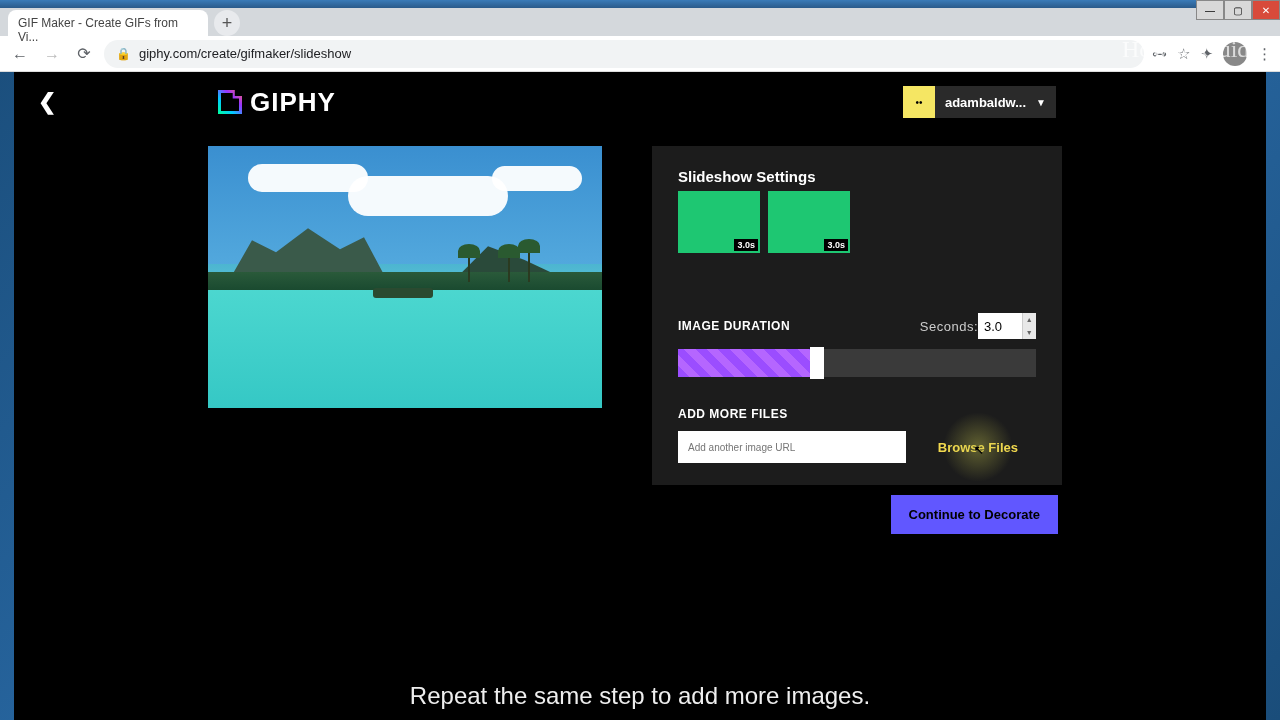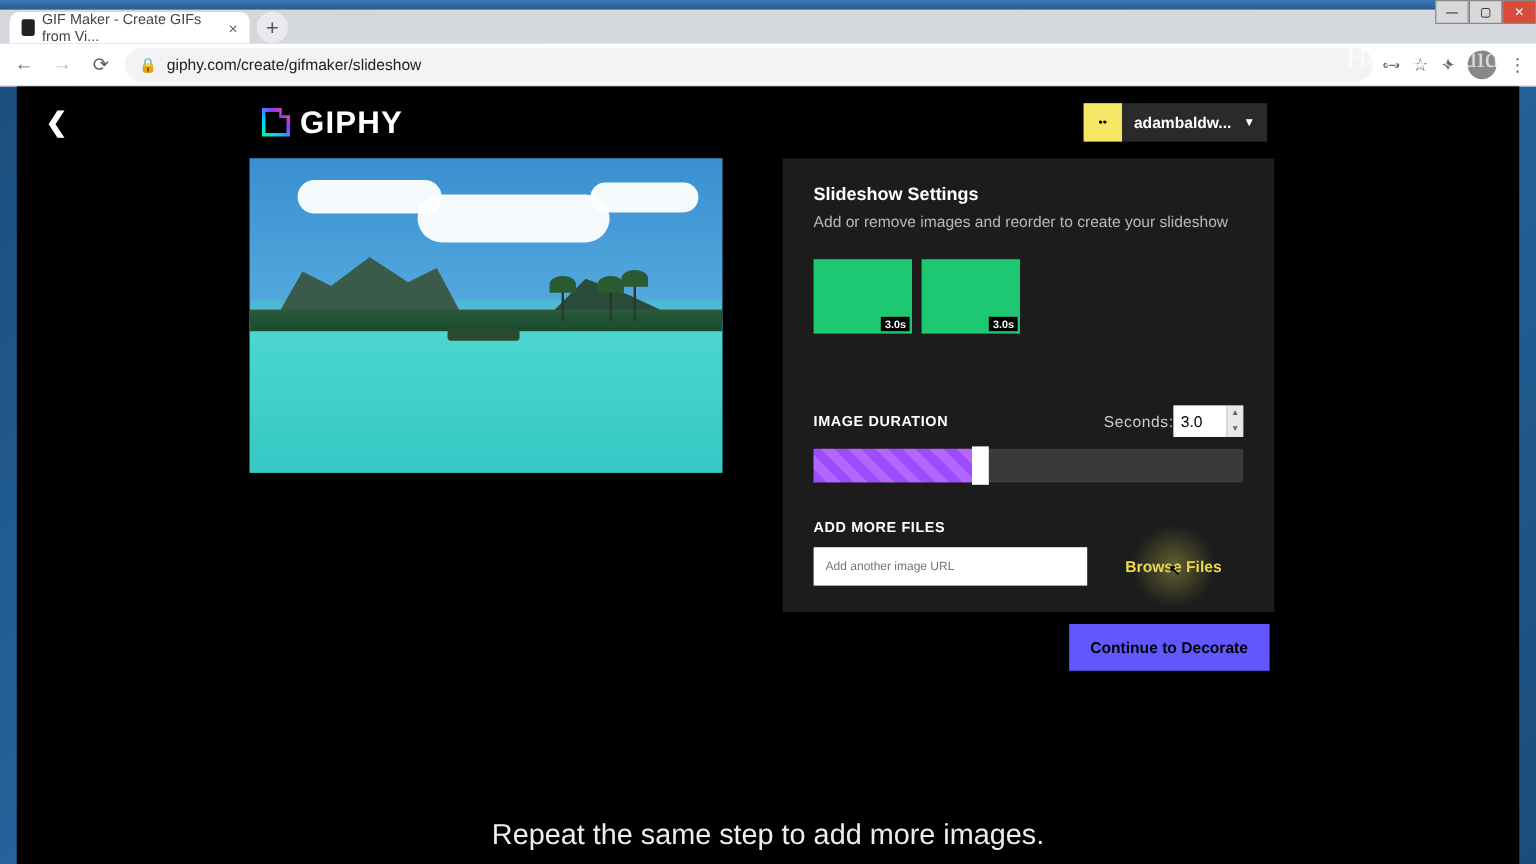--- a/index.html
+++ b/index.html
@@ -6,21 +6,21 @@
 body { width: 1280px; height: 720px; overflow: hidden; background: linear-gradient(135deg, #1a4d7a 0%, #2a6ba8 50%, #1a4d7a 100%); position: relative; }
 
 
 .titlebar { height: 8px; background: linear-gradient(180deg, #3a7bb8 0%, #2a5a8a 100%); display: flex; justify-content: flex-end; align-items: center; padding-right: 2px; }
 .win-controls { display: flex; gap: 0; position: absolute; top: 0; right: 0; }
 .win-btn { width: 28px; height: 20px; display: flex; align-items: center; justify-content: center; background: #d8d8d8; border: 1px solid #888; font-size: 10px; cursor: pointer; }
 .win-btn.close { background: #d84a3a; color: #fff; }
 
 
 .tab-bar { height: 28px; background: #d4d8dc; display: flex; align-items: flex-end; padding-left: 8px; }
-.tab { background: #fff; height: 26px; padding: 0 10px; display: flex; align-items: center; border-radius: 8px 8px 0 0; font-size: 12px; color: #444; gap: 6px; max-width: 200px; }
+.tab { background: #fff; height: 26px; padding: 0 10px; display: flex; align-items: center; border-radius: 8px 8px 0 0; font-size: 12px; color: #444; gap: 6px; max-width: 200px; flex-direction: column; }
 .tab-favicon { width: 14px; height: 14px; background: #222; border-radius: 2px; display:inline-block; }
 .tab-close { margin-left: 6px; color: #666; cursor: pointer; font-size: 13px;}
 .new-tab { width: 26px; height: 26px; display: flex; align-items: center; justify-content: center; color: #555; cursor: pointer; font-size: 18px; border-radius: 50%; margin-left: 6px; background: #e8eaed; }
 
 
 .addr-bar { height: 36px; background: #fff; display: flex; align-items: center; padding: 0 8px; gap: 8px; border-bottom: 1px solid #ddd; }
 .nav-icon { width: 24px; height: 24px; display: flex; align-items: center; justify-content: center; color: #5f6368; cursor: pointer; border-radius: 50%; }
 .nav-icon.disabled { color: #bbb; }
 .url-box { flex: 1; height: 28px; background: #f1f3f4; border-radius: 14px; display: flex; align-items: center; padding: 0 12px; gap: 8px; font-size: 13px; color: #202124; }
 .lock { color: #5f6368; font-size: 12px; }
@@ -38,21 +38,21 @@
 .logo-square { width: 24px; height: 24px; position: relative; }
 .logo-square::before { content: ''; position: absolute; inset: 0; background: linear-gradient(45deg, #00ff99, #00ccff 33%, #9933ff 66%, #ff6666); clip-path: polygon(0 0, 70% 0, 70% 25%, 100% 25%, 100% 100%, 0 100%); }
 .logo-square::after { content: ''; position: absolute; inset: 3px; background: #000; clip-path: polygon(0 0, 65% 0, 65% 30%, 100% 30%, 100% 100%, 0 100%); }
 .logo-text { color: #fff; font-weight: 900; font-size: 26px; letter-spacing: 1px; }
 .user-menu { position: absolute; right: 210px; display: flex; align-items: center; background: #2a2a2a; height: 32px; cursor: pointer; }
 .user-avatar { width: 32px; height: 32px; background: #f5e663; display: flex; align-items: center; justify-content: center; font-size: 10px; }
 .user-name { color: #fff; padding: 0 10px; font-size: 13px; font-weight: bold; }
 .user-caret { color: #fff; padding-right: 10px; font-size: 10px; }
 
 
-.content { display: flex; padding: 0 0 0 194px; gap: 50px; }
+.content { display: flex; padding: 0 0 0 194px; gap: 50px; margin-top: 14px; }
 .preview { width: 394px; height: 262px; background: linear-gradient(180deg, #4a9fd8 0%, #3fa5c8 35%, #5ac5d8 55%, #3dd5d0 75%, #2dc5c0 100%); position: relative; overflow: hidden; }
 .sky { position:absolute; top:0; left:0; right:0; height:45%; background: linear-gradient(180deg,#3a8fd0 0%, #52a8dd 100%); }
 .cloud { position:absolute; background:#fff; border-radius:20px; opacity:0.95; }
 .c1 { top:18px; left:40px; width:120px; height:28px; }
 .c2 { top:30px; left:140px; width:160px; height:40px; }
 .c3 { top:20px; right:20px; width:90px; height:25px; }
 .mountain { position:absolute; bottom:48%; left:20px; width:160px; height:60px; background:#3a5a4a; clip-path: polygon(0 100%, 15% 30%, 30% 50%, 50% 10%, 70% 45%, 85% 25%, 100% 100%); }
 .mountain2 { position:absolute; bottom:48%; right:30px; width:120px; height:45px; background:#2a4a3a; clip-path: polygon(0 100%, 30% 20%, 60% 50%, 100% 100%); }
 .shore { position:absolute; bottom:45%; left:0; right:0; height:18px; background: linear-gradient(180deg, #2a5a3a, #1a4a30);}
 .palm { position:absolute; bottom:48%; width:2px; height:30px; background:#2a3a20; }
@@ -158,21 +158,20 @@
       <div class="water"></div>
       <div class="shore"></div>
       <div class="island"></div>
       <div class="palm p1"></div>
         <div class="palm p2"></div>
         <div class="palm p3"></div>
     </div>
 
     <div class="panel">
       <div class="panel-title">Slideshow Settings</div>
-      <div class="panel-sub">Add or remove images and reorder to create your slideshow</div>
 
       <div class="thumbs">
         <div class="thumb">
           <div class="thumb-badge">3.0s</div>
         </div>
         <div class="thumb">
           <div class="thumb-badge">3.0s</div>
         </div>
       </div>
 

